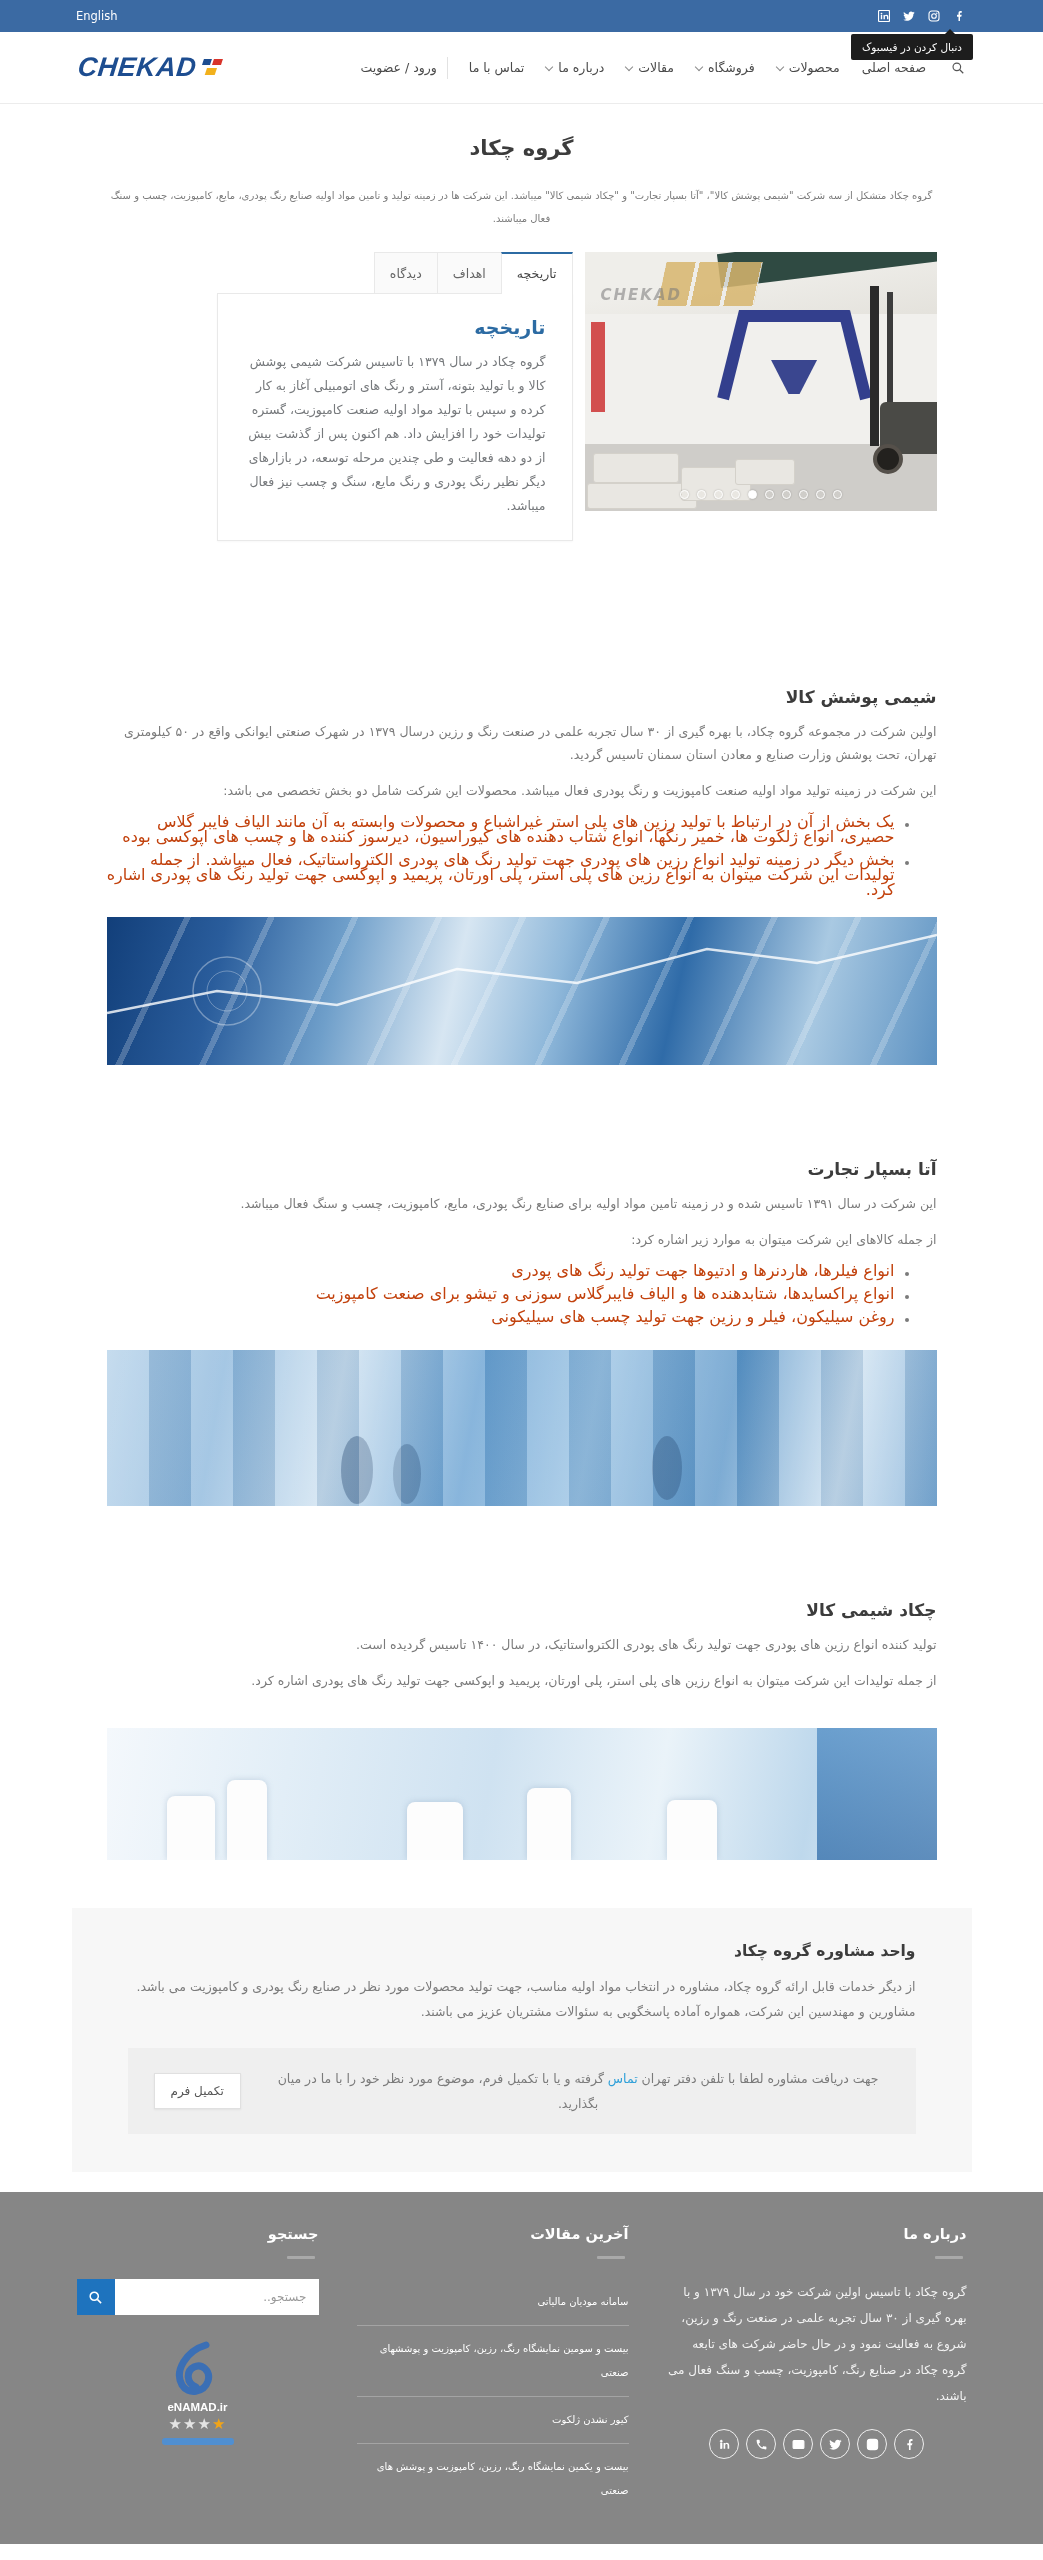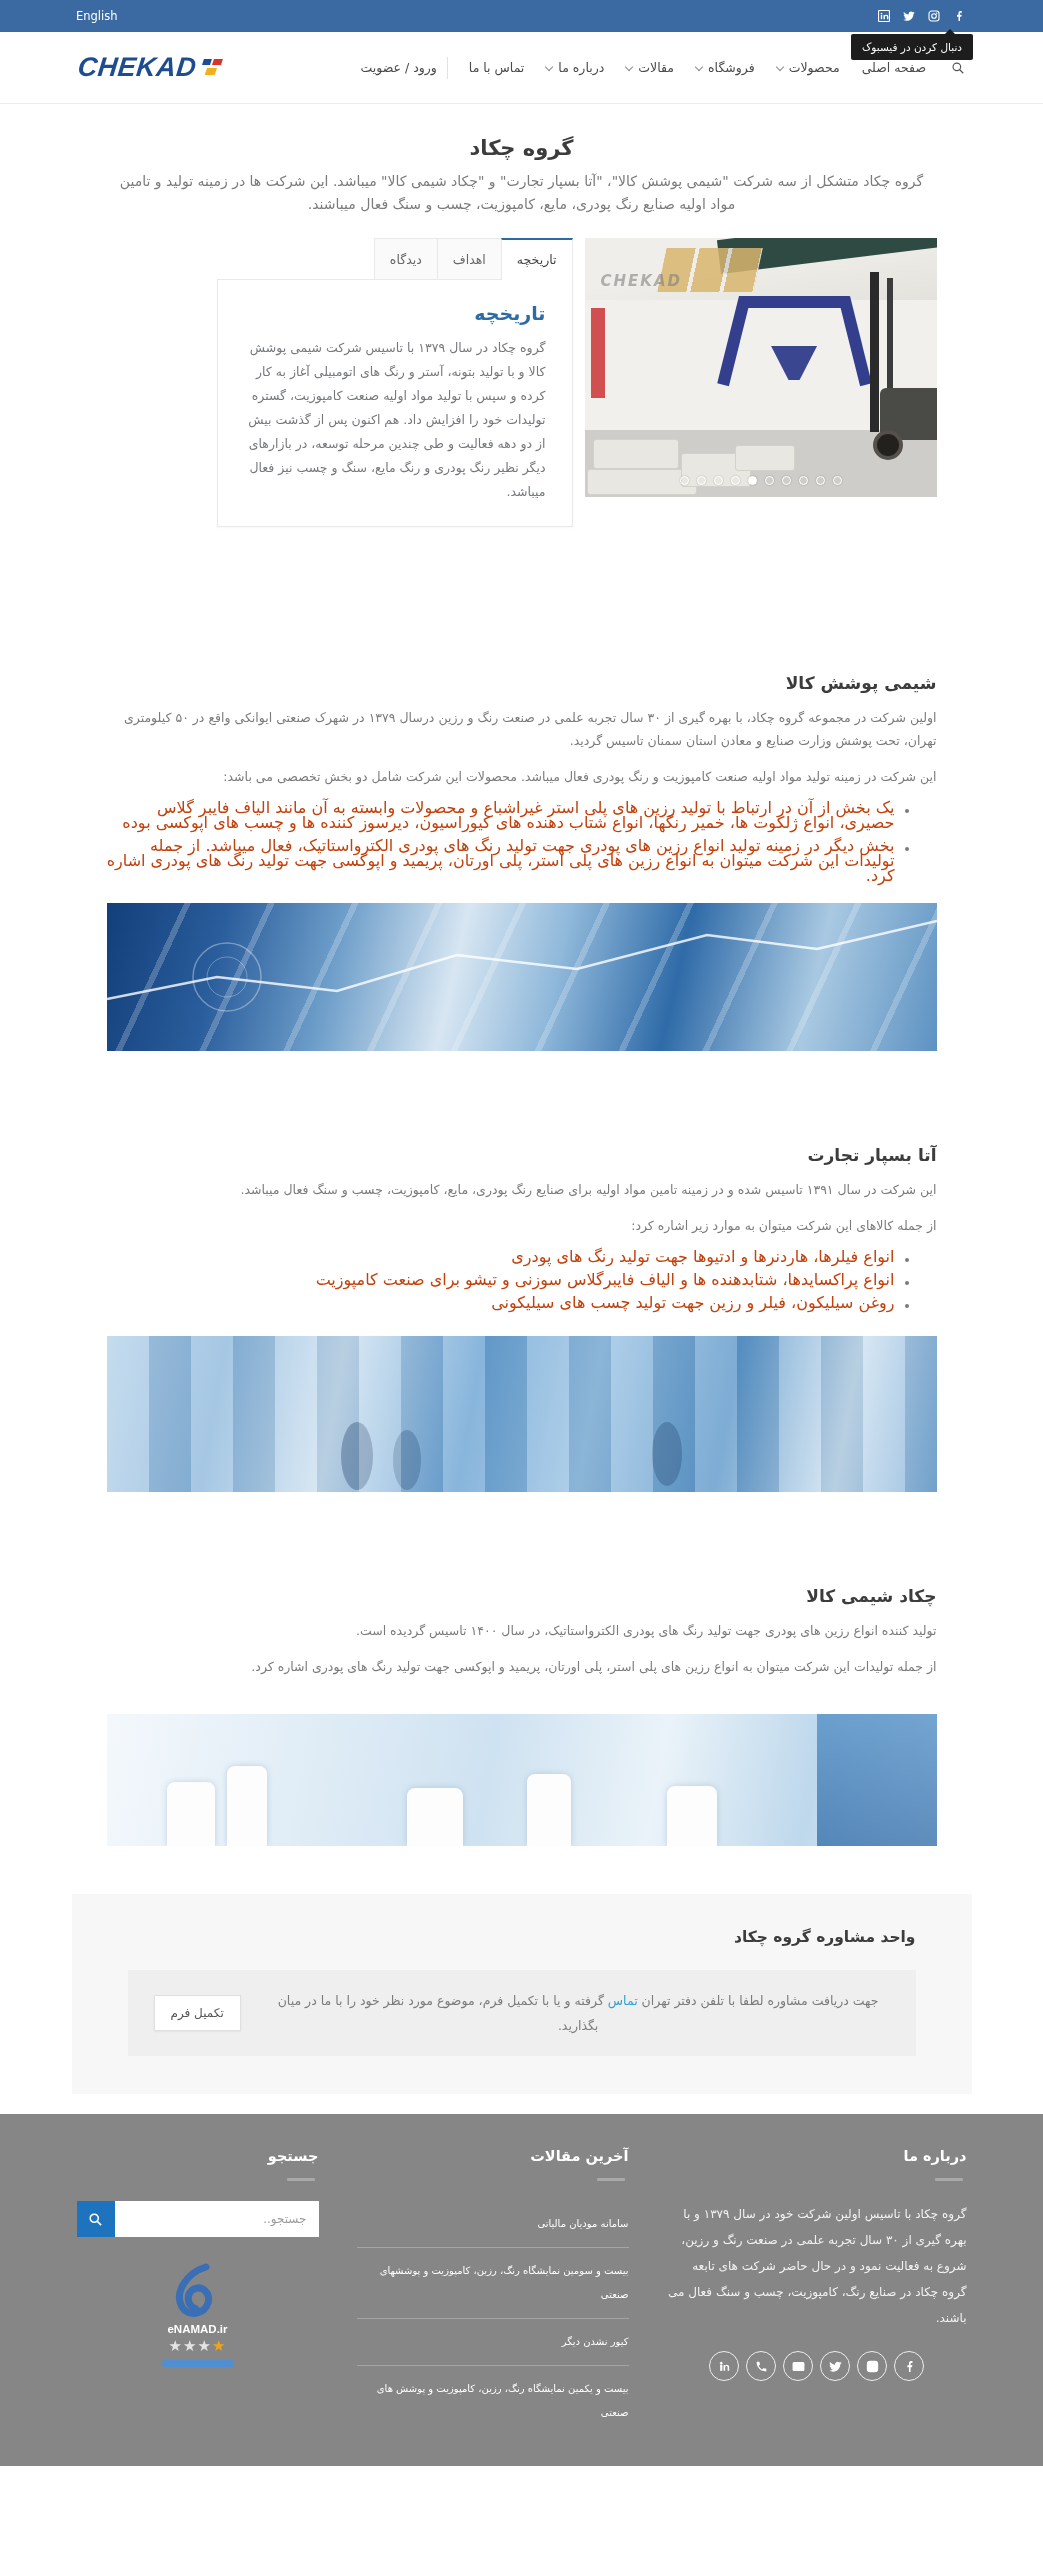--- a/index.html
+++ b/index.html
@@ -33,21 +33,21 @@
   .menu .search-btn svg { width:14px; height:14px; stroke:#555; }
   .menu .item { font-size:12.5px; color:#4a4a4a; padding:10px 11px; cursor:pointer; display:flex; align-items:center; gap:5px; white-space:nowrap; }
   .chev { width:7px; height:7px; display:inline-block; position:relative; top:-2px; }
   .chev:before { content:""; position:absolute; left:0; top:2px; width:5px; height:5px; border-left:1.5px solid #8a8a8a; border-bottom:1.5px solid #8a8a8a; transform:rotate(-45deg); }
   .menu .divider { width:1px; height:22px; background:#e2e2e2; margin:0 10px; }
   .menu .login { font-size:12.5px; color:#4a4a4a; cursor:pointer; white-space:nowrap; }
 
   
   .container { width:830px; margin:0 auto; direction:rtl; }
   h1.page-title { text-align:center; font-size:21px; color:#3c3c3c; font-weight:bold; margin-top:32px; }
-  .intro p { text-align:center; font-size:14px; color:#7b7b7b; line-height:23px; margin-top:10px; }
+  .intro p { text-align:center; font-size:10px; color:#7b7b7b; line-height:23px; margin-top:24px; }
 
   
   .tab-block { display:flex; direction:ltr; gap:12px; margin-top:22px; }
   .tab-left { flex:1; direction:rtl; }
   .tabs-row { display:flex; }
   .tab { padding:13px 15px 12px; font-size:12.5px; color:#666; background:#fafafa; border:1px solid #e9e9e9; border-bottom:none; cursor:pointer; margin-left:-1px; }
   .tab.active { background:#fff; border-top:2px solid #2c6ba3; color:#444; position:relative; z-index:2; margin-bottom:-1px; padding-top:12px; }
   .tab-card { width:356px; margin-right:0; background:#fff; border:1px solid #e9e9e9; box-shadow:0 1px 2px rgba(0,0,0,.03); padding:22px 26px; min-height:215px; }
   .tab-card h3 { color:#2c6ba3; font-size:19px; font-weight:bold; margin-bottom:12px; }
   .tab-card p { font-size:12.5px; color:#76797c; line-height:24px; }
@@ -314,20 +314,21 @@
     <div class="bottle" style="left:120px; width:40px; height:80px;"></div>
     <div class="bottle" style="left:300px; width:56px; height:58px;"></div>
     <div class="bottle" style="left:420px; width:44px; height:72px;"></div>
     <div class="bottle" style="left:560px; width:50px; height:60px;"></div>
   </div>
 
 </div>
 
 <div class="consult">
   <h2>واحد مشاوره گروه چکاد</h2>
+  <p>از دیگر خدمات قابل ارائه گروه چکاد، مشاوره در انتخاب مواد اولیه مناسب، جهت تولید محصولات مورد نظر در صنایع رنگ پودری و کامپوزیت می باشد. مشاورین و مهندسین این شرکت، همواره آماده پاسخگویی به سئوالات مشتریان عزیز می باشند.</p>
   <div class="consult-box">
     <p class="box-text"><span>جهت دریافت مشاوره لطفا با تلفن دفتر تهران </span><a>تماس</a><span> گرفته و یا با تکمیل فرم، موضوع مورد نظر خود را با ما در میان بگذارید.</span></p>
     <button class="form-btn">تکمیل فرم</button>
   </div>
 </div>
 
 <div class="footer">
   <div class="footer-inner">
 
     <div class="fcol fcol-about">
@@ -372,21 +373,21 @@
           </span>
       </div>
     </div>
 
     <div class="fcol fcol-articles">
       <h4>آخرین مقالات</h4>
       <div class="dash"></div>
       <ul>
         <li>سامانه مودیان مالیاتی</li>
         <li>بیست و سومین نمایشگاه رنگ، رزین، کامپوزیت و پوششهای صنعتی</li>
-        <li>کیور نشدن دیگر</li>
+        <li>کیور نشدن ژلکوت</li>
         <li>بیست و یکمین نمایشگاه رنگ، رزین، کامپوزیت و پوشش های صنعتی</li>
       </ul>
     </div>
 
     <div class="fcol fcol-search">
       <h4>جستجو</h4>
       <div class="dash"></div>
       <div class="search-row">
         <input type="text" placeholder="جستجو.." style="">
         <button>

